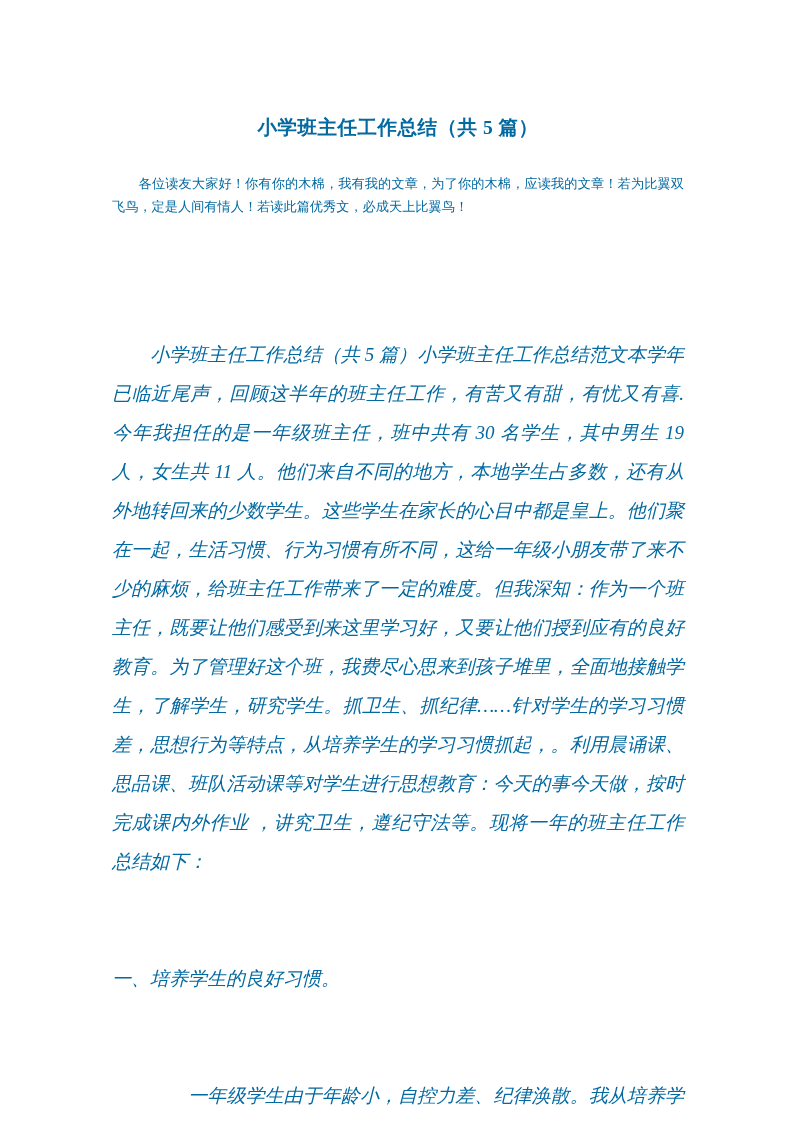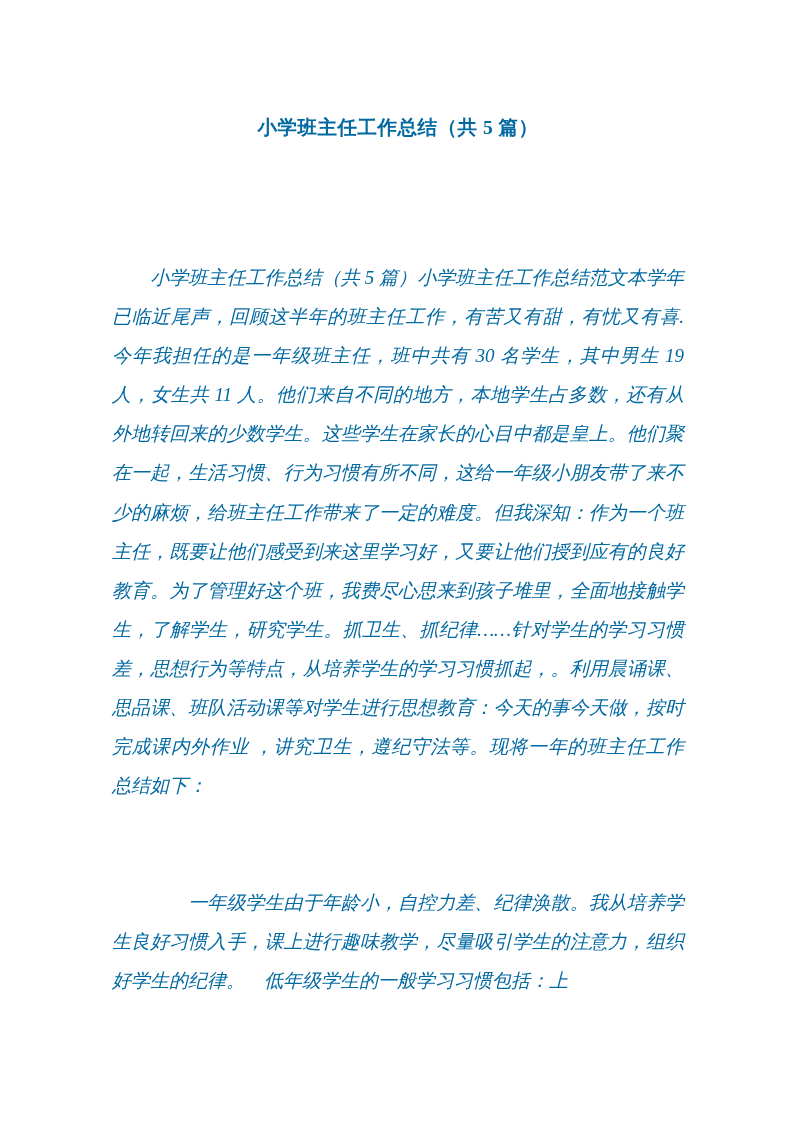--- a/index.html
+++ b/index.html
@@ -69,20 +69,22 @@
   }
 </style>
 </head>
 <body>
 
 <div class="page">
   <div class="content">
 
     <h1 class="doc-title">小学班主任工作总结（共 5 篇）</h1>
 
+    <p class="foreword">　　各位读友大家好！你有你的木棉，我有我的文章，为了你的木棉，应读我的文章！若为比翼双飞鸟，定是人间有情人！若读此篇优秀文，必成天上比翼鸟！</p>
 
     <div class="body-text">
       <span class="blk">　　小学班主任工作总结（共 5 篇）小学班主任工作总结范文本学年已临近尾声，回顾这半年的班主任工作，有苦又有甜，有忧又有喜.今年我担任的是一年级班主任，班中共有 30 名学生，其中男生 19 人，女生共 11 人。他们来自不同的地方，本地学生占多数，还有从外地转回来的少数学生。这些学生在家长的心目中都是皇上。他们聚在一起，生活习惯、行为习惯有所不同，这给一年级小朋友带了来不少的麻烦，给班主任工作带来了一定的难度。但我深知：作为一个班主任，既要让他们感受到来这里学习好，又要让他们授到应有的良好教育。为了管理好这个班，我费尽心思来到孩子堆里，全面地接触学生，了解学生，研究学生。抓卫生、抓纪律……针对学生的学习习惯差，思想行为等特点，从培养学生的学习习惯抓起，。利用晨诵课、思品课、班队活动课等对学生进行思想教育：今天的事今天做，按时完成课内外作业 ，讲究卫生，遵纪守法等。现将一年的班主任工作总结如下：</span>
+      <span class="blk">一、培养学生的良好习惯。</span>
       <span class="blk">　　　　一年级学生由于年龄小，自控力差、纪律涣散。我从培养学生良好习惯入手，课上进行趣味教学，尽量吸引学生的注意力，组织好学生的纪律。　低年级学生的一般学习习惯包括：上</span>
     </div>
 
   </div>
 </div>
 
 </body></html>

